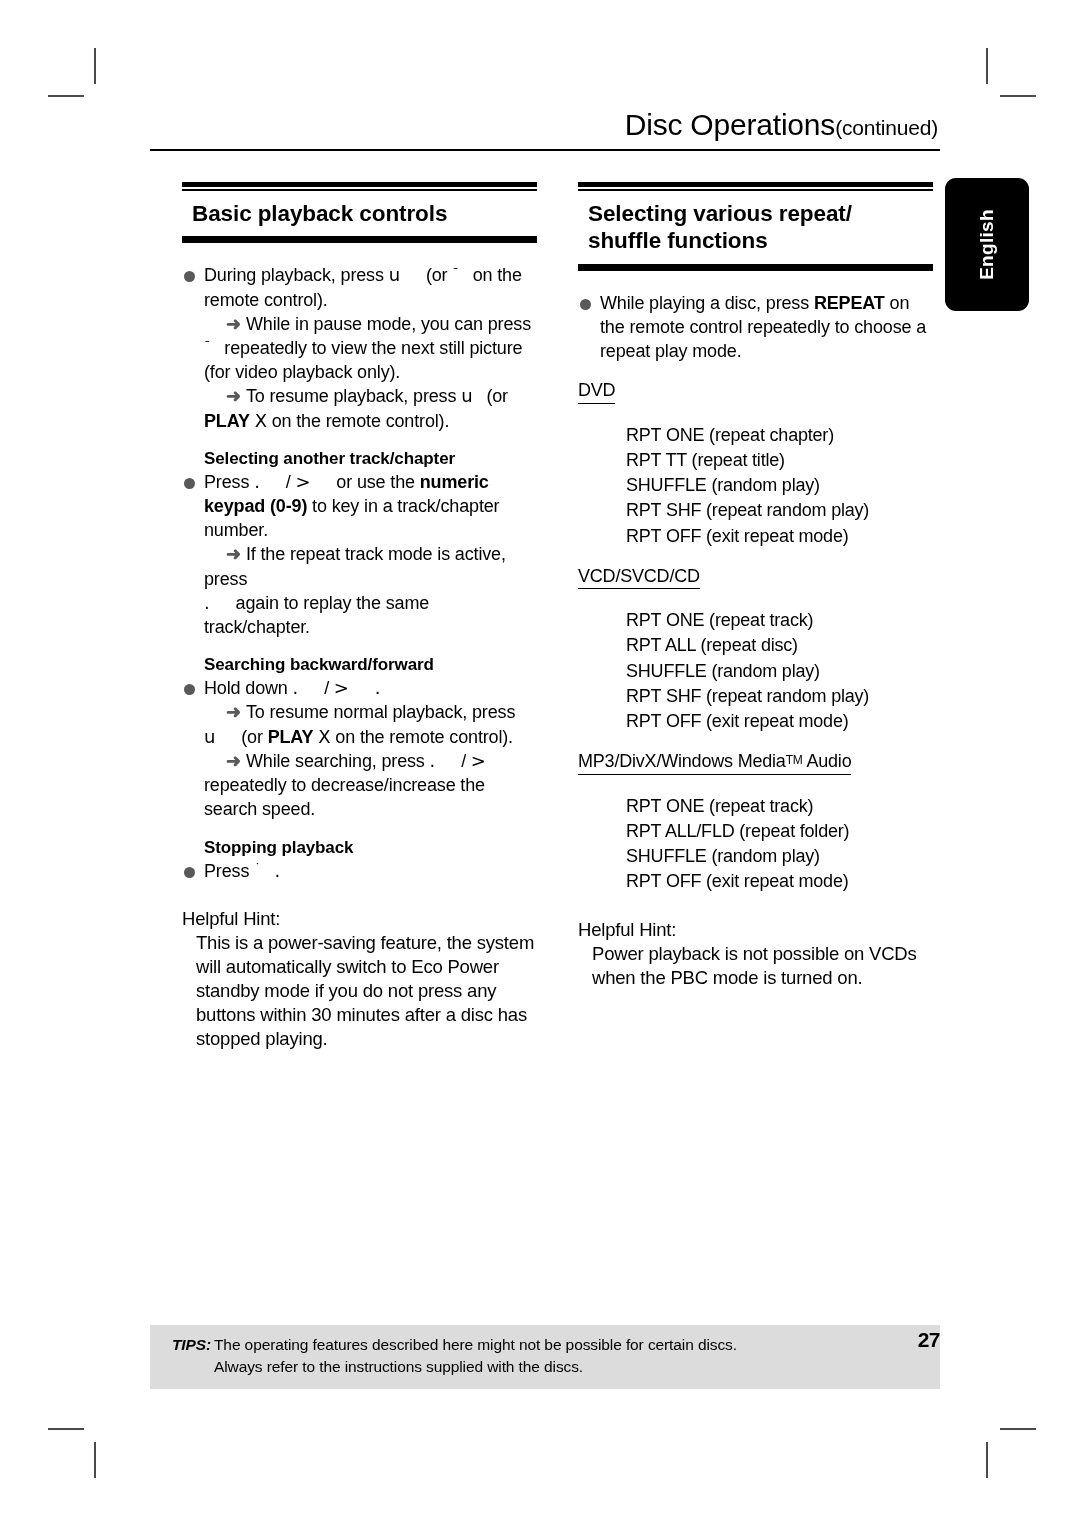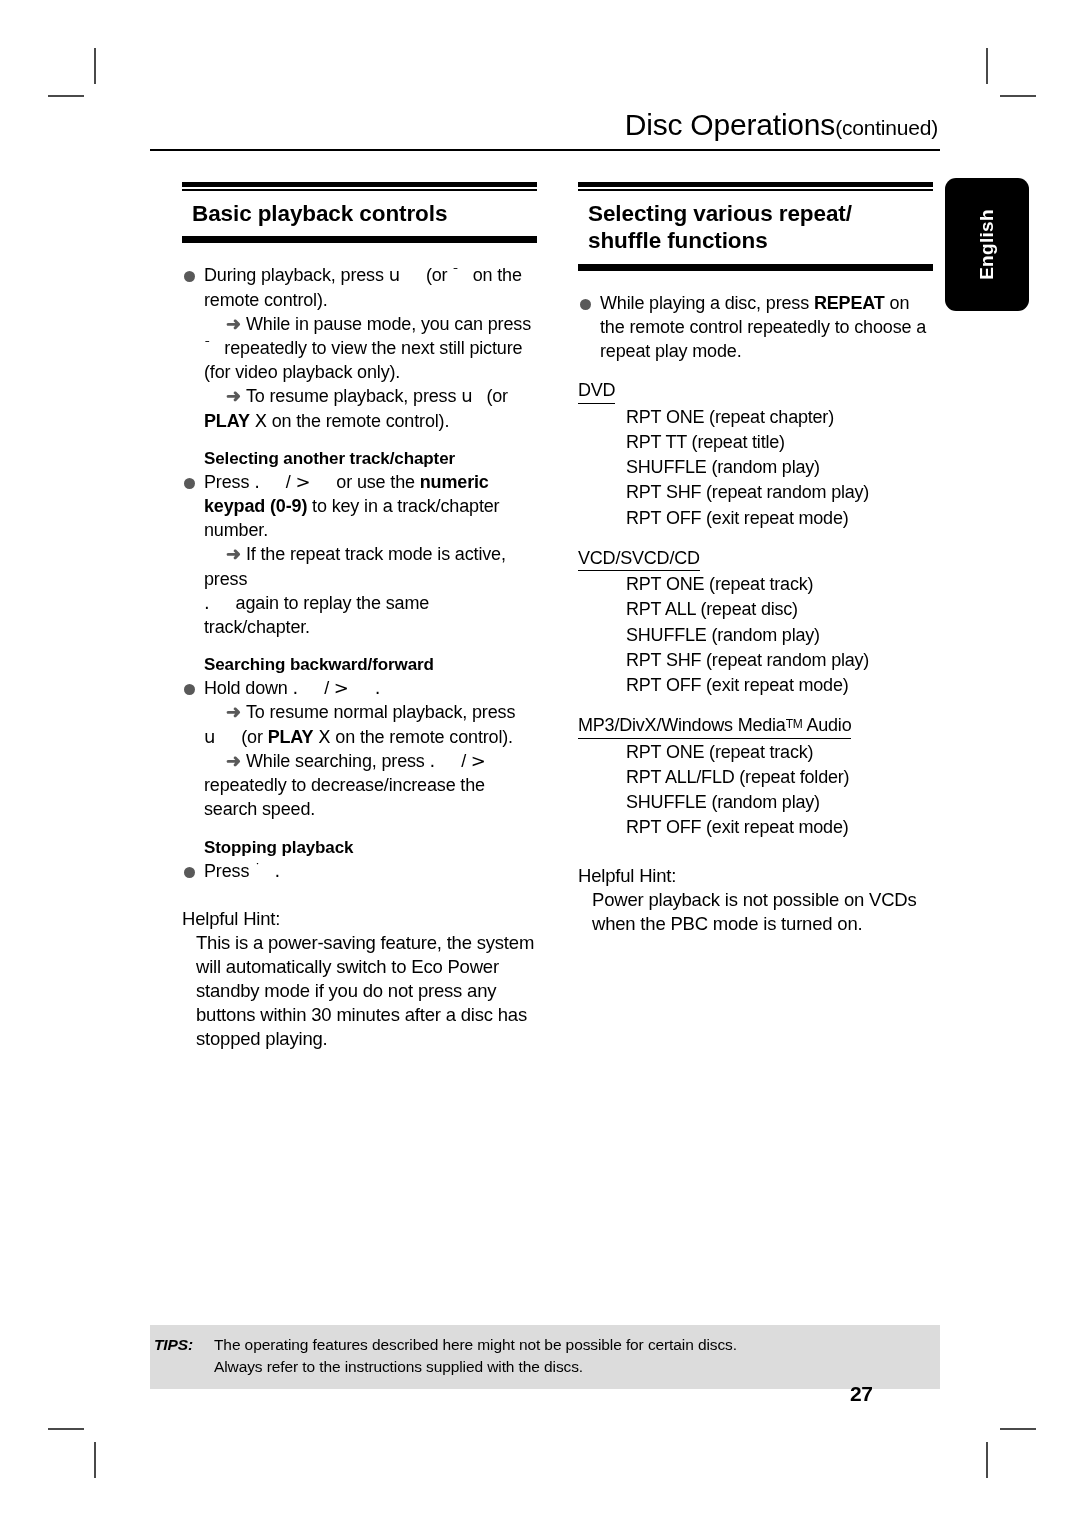--- a/index.html
+++ b/index.html
@@ -155,21 +155,21 @@
   }
   .hint .indent { padding-left: 14px; }
 
   
   .disc-type {
     font-size: 18px;
     display: inline-block;
     border-bottom: 1.6px solid #000;
     line-height: 1.3;
     letter-spacing: -0.2px;
-    margin-bottom: 1px;
+    margin-bottom: 19px;
   }
   .mode-list {
     padding-left: 48px;
     font-size: 18px;
     line-height: 1.4;
     letter-spacing: -0.2px;
   }
   .tm { font-size: 12px; vertical-align: 3px; }
 
   
@@ -182,32 +182,32 @@
     padding: 9px 0 11px 0;
     font-size: 15.5px;
     line-height: 1.42;
     letter-spacing: -0.1px;
   }
   #tips .row { display: flex; }
   #tips .tips-label {
     font-weight: bold;
     font-style: italic;
     width: 64px;
-    padding-left: 4px;
+    padding-left: 22px;
     box-sizing: border-box;
     flex: 0 0 auto;
   }
   #tips .tips-lines { flex: 1 1 auto; }
 
   #page-number {
     position: absolute;
     left: 850px;
-    top: 1382px;
+    top: 1328px;
     width: 90px;
-    text-align: left;
+    text-align: right;
     font-size: 21px;
     font-weight: bold;
     letter-spacing: -0.5px;
   }
 </style>
 </head>
 <body>
 
 <div class="crop v" style="left:94px;  top:48px;"></div>
 <div class="crop h" style="left:48px;  top:95px;"></div>

